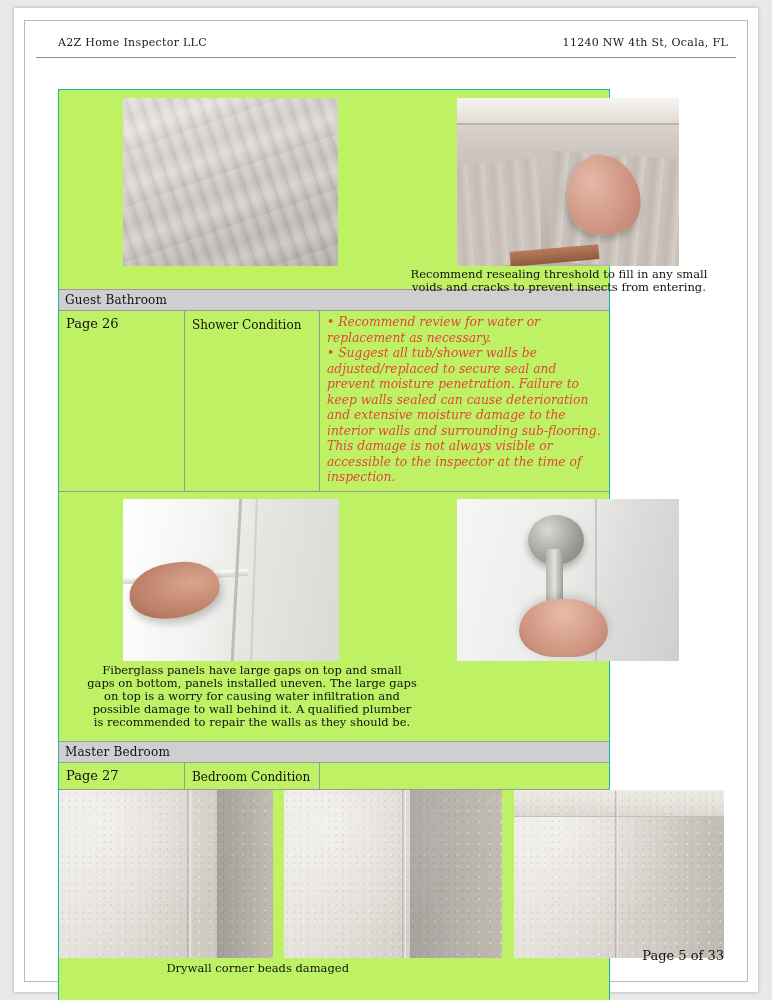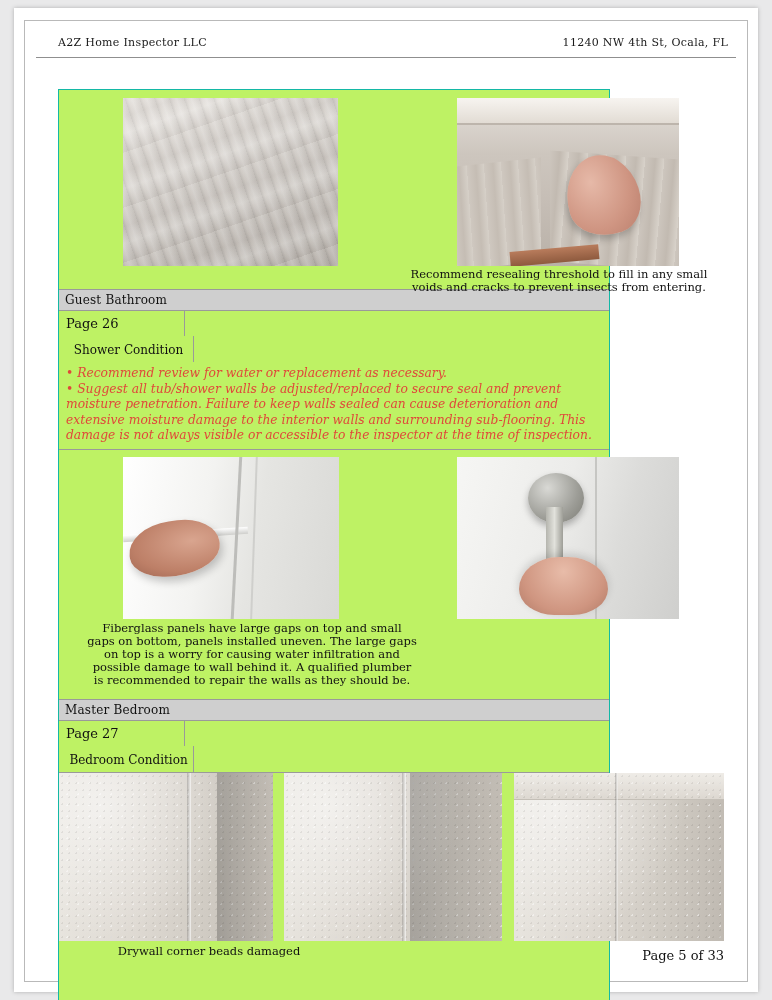--- a/index.html
+++ b/index.html
@@ -69,21 +69,20 @@
     left: 22px;
     top: 58px;
     width: 552px;
     border: 1px solid #14b8a6;
     box-sizing: border-box;
     background: #bef264;
   }
   .row {
     display: flex;
     border-bottom: 1px solid #9a9a9a;
-    flex-direction: column;
   }
   .row:last-child { border-bottom: none; }
 
   .section-bar {
     background: #cfcfcf;
     font-family: "DejaVu Serif", serif;
     font-size: 12px;
     color: #111;
     padding: 2px 0 2px 6px;
     border-bottom: 1px solid #9a9a9a;
@@ -123,21 +122,20 @@
     color: #111;
   }
   .cell-item {
     width: 135px;
     box-sizing: border-box;
     border-right: 1px solid #9a9a9a;
     padding: 7px 2px 5px 7px;
     font-family: "DejaVu Serif", serif;
     font-size: 12px;
     color: #111;
-    text-align: center;
   }
   .cell-notes {
     flex: 1;
     box-sizing: border-box;
     padding: 4px 8px 5px 7px;
     font-family: "DejaVu Serif", serif;
     font-style: italic;
     font-size: 12.3px;
     line-height: 15.5px;
     color: #e0483a;
@@ -372,20 +370,20 @@
             <div class="bead" style="left:54%;"></div>
           </div>
         </div>
         <div class="ph" style="left:455px; top:0px; width:210px; height:168px;">
           <div class="img-wall">
             <div class="ceil"></div>
             <div class="speck"></div>
             <div class="vcorner"></div>
           </div>
         </div>
-        <div class="cap" style="left:10px; top:172px; width:280px; text-align:center;">Drywall corner beads damaged</div>
+        <div class="cap" style="left:10px; top:172px; width:280px; text-align:right;">Drywall corner beads damaged</div>
       </div>
 
     </div>
 
     <div class="footer">Page 5 of 33</div>
   </div>
 </div>
 
 </body></html>

